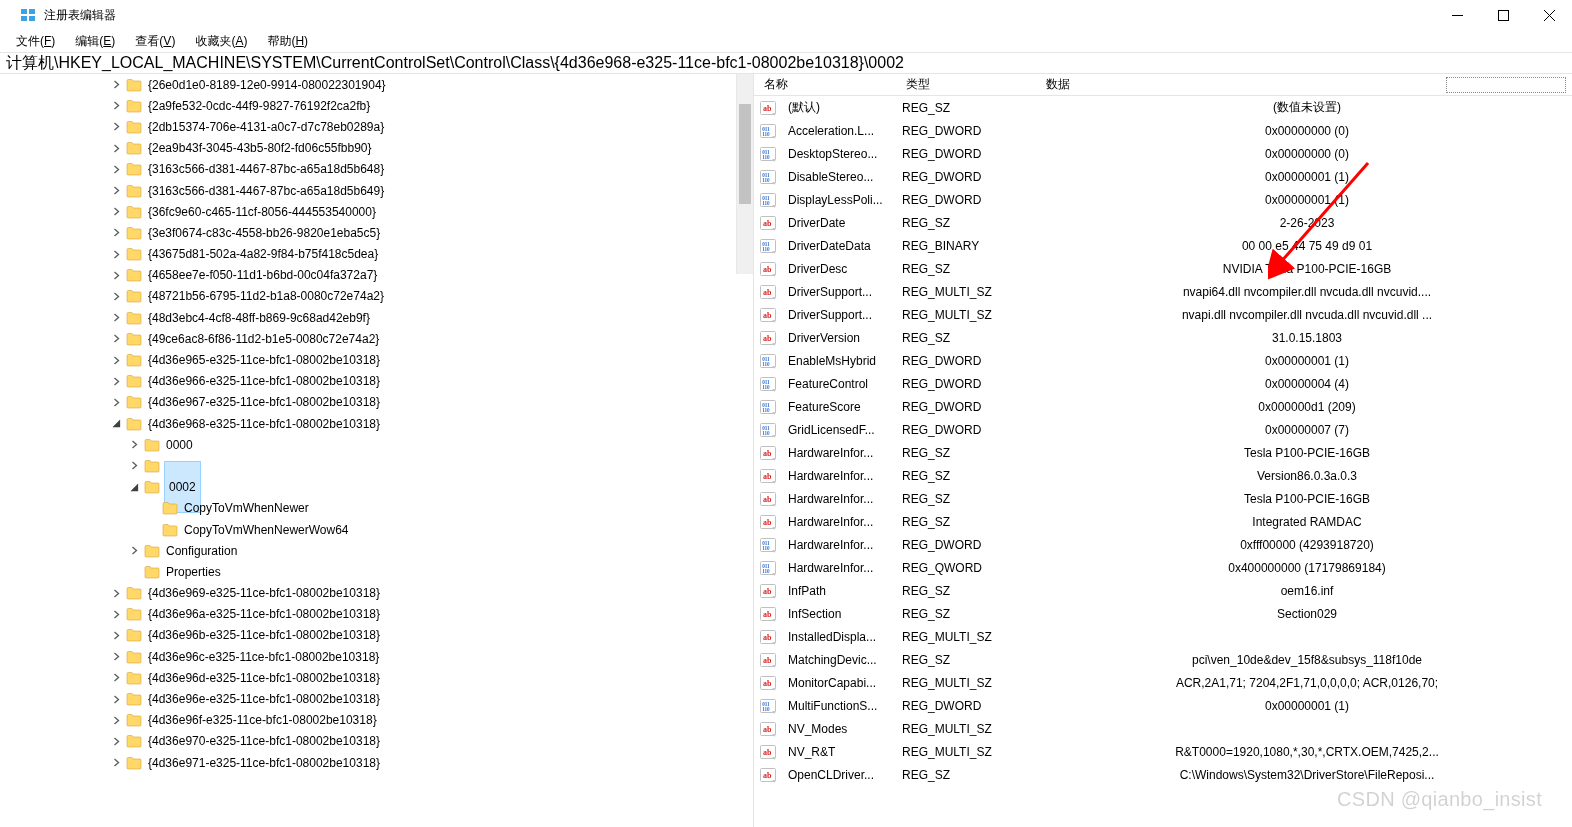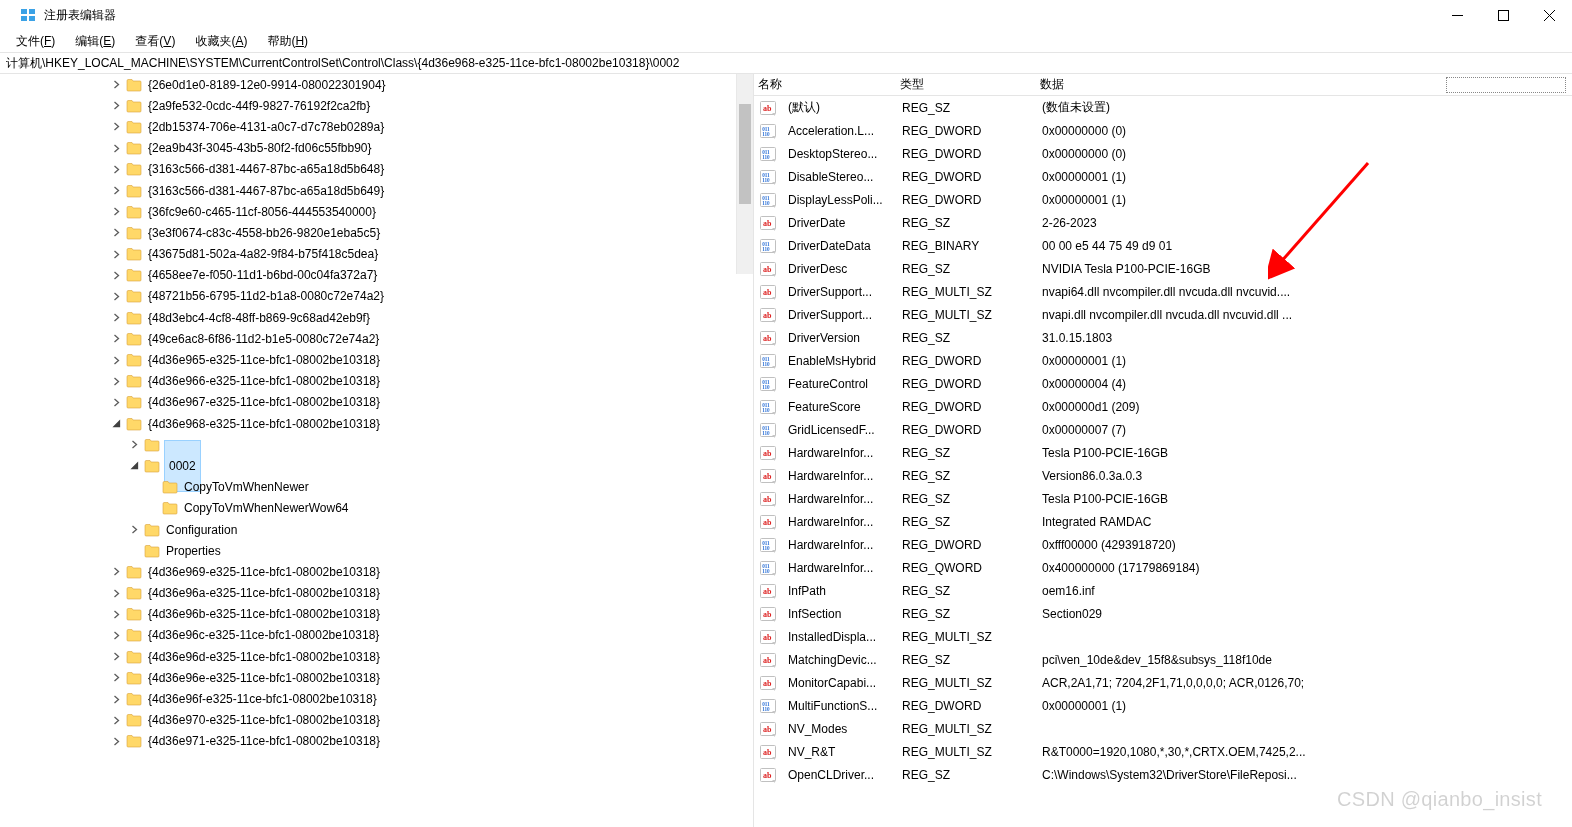--- a/index.html
+++ b/index.html
@@ -50,21 +50,21 @@
     display: flex;
     align-items: center;
     padding: 0 4px;
     border-top: 1px solid #e5e5e5;
     border-bottom: 1px solid #e5e5e5;
   }
   .addressbar input {
     flex: 1;
     border: none;
     font-family: inherit;
-    font-size: 12px;
+    font-size: 16px;
     padding: 7px 2px;
     outline: none;
     background: transparent;
   }
   
   .main { display: flex; height: calc(827px - 30px - 22px - 22px); }
   .tree-pane {
     width: 754px;
     overflow: hidden;
     position: relative;
@@ -118,38 +118,38 @@
   .list-pane { flex: 1; position: relative; overflow: hidden; }
   .list-header {
     display: flex;
     height: 22px;
     border-bottom: 1px solid #e5e5e5;
     font-size: 12px;
     align-items: center;
     background: #fff;
   }
   .list-header-col {
-    padding-left: 4px;
+    padding-left: 10px;
     border-right: 1px solid rgba(0,0,0,0);
     height: 100%;
     display: flex; align-items: center;
     cursor: default;
     text-align: right;
   }
   .list-body { position: relative; }
   .list-row {
     display: flex;
     height: 23px;
     align-items: center;
     white-space: nowrap;
   }
   .col { padding-left: 6px; overflow: hidden; text-overflow: ellipsis; }
   .col-name { width: 142px; display: flex; align-items: center; }
   .col-type { width: 140px; }
-  .col-data { flex: 1; }
+  .col-data { flex: 1; text-align: center; }
   .val-icon {
     width: 16px; height: 16px; margin-right: 12px;
     display: inline-block; position: relative; flex-shrink: 0;
   }
   
   .tree-scrollbar {
     position: absolute;
     right: 0; top: 0;
     width: 17px;
     height: 200px;
@@ -569,20 +569,40 @@
             <span class="expander closed">
               <svg viewBox="0 0 9 9">
                 <path class="chev" d="M2.5 1 L6.5 4.5 L2.5 8"></path>
               </svg>
             </span>
             <span class="folder-icon">
               <svg viewBox="0 0 16 14">
     <path d="M1 3 L1 12 Q1 13 2 13 L14 13 Q15 13 15 12 L15 4 Q15 3 14 3 L7 3 L6 1.5 L2 1.5 Q1 1.5 1 3 Z" fill="#ffd868" stroke="#d9a13b" stroke-width="0.6"></path>
   </svg>
             </span>
+            <span class="label-box"><span class="label">0000</span></span>
+          </div>
+          <div class="tree-row">
+            <span class="indent line"></span>
+            <span class="indent line"></span>
+            <span class="indent line"></span>
+            <span class="indent line"></span>
+            <span class="indent line"></span>
+            <span class="indent line"></span>
+            <span class="indent line"></span>
+            <span class="expander closed">
+              <svg viewBox="0 0 9 9">
+                <path class="chev" d="M2.5 1 L6.5 4.5 L2.5 8"></path>
+              </svg>
+            </span>
+            <span class="folder-icon">
+              <svg viewBox="0 0 16 14">
+    <path d="M1 3 L1 12 Q1 13 2 13 L14 13 Q15 13 15 12 L15 4 Q15 3 14 3 L7 3 L6 1.5 L2 1.5 Q1 1.5 1 3 Z" fill="#ffd868" stroke="#d9a13b" stroke-width="0.6"></path>
+  </svg>
+            </span>
             <span class="label-box"><span class="label">0001</span></span>
           </div>
           <div class="tree-row selected">
             <span class="indent line"></span>
             <span class="indent line"></span>
             <span class="indent line"></span>
             <span class="indent line"></span>
             <span class="indent line"></span>
             <span class="indent line"></span>
             <span class="indent line"></span>

